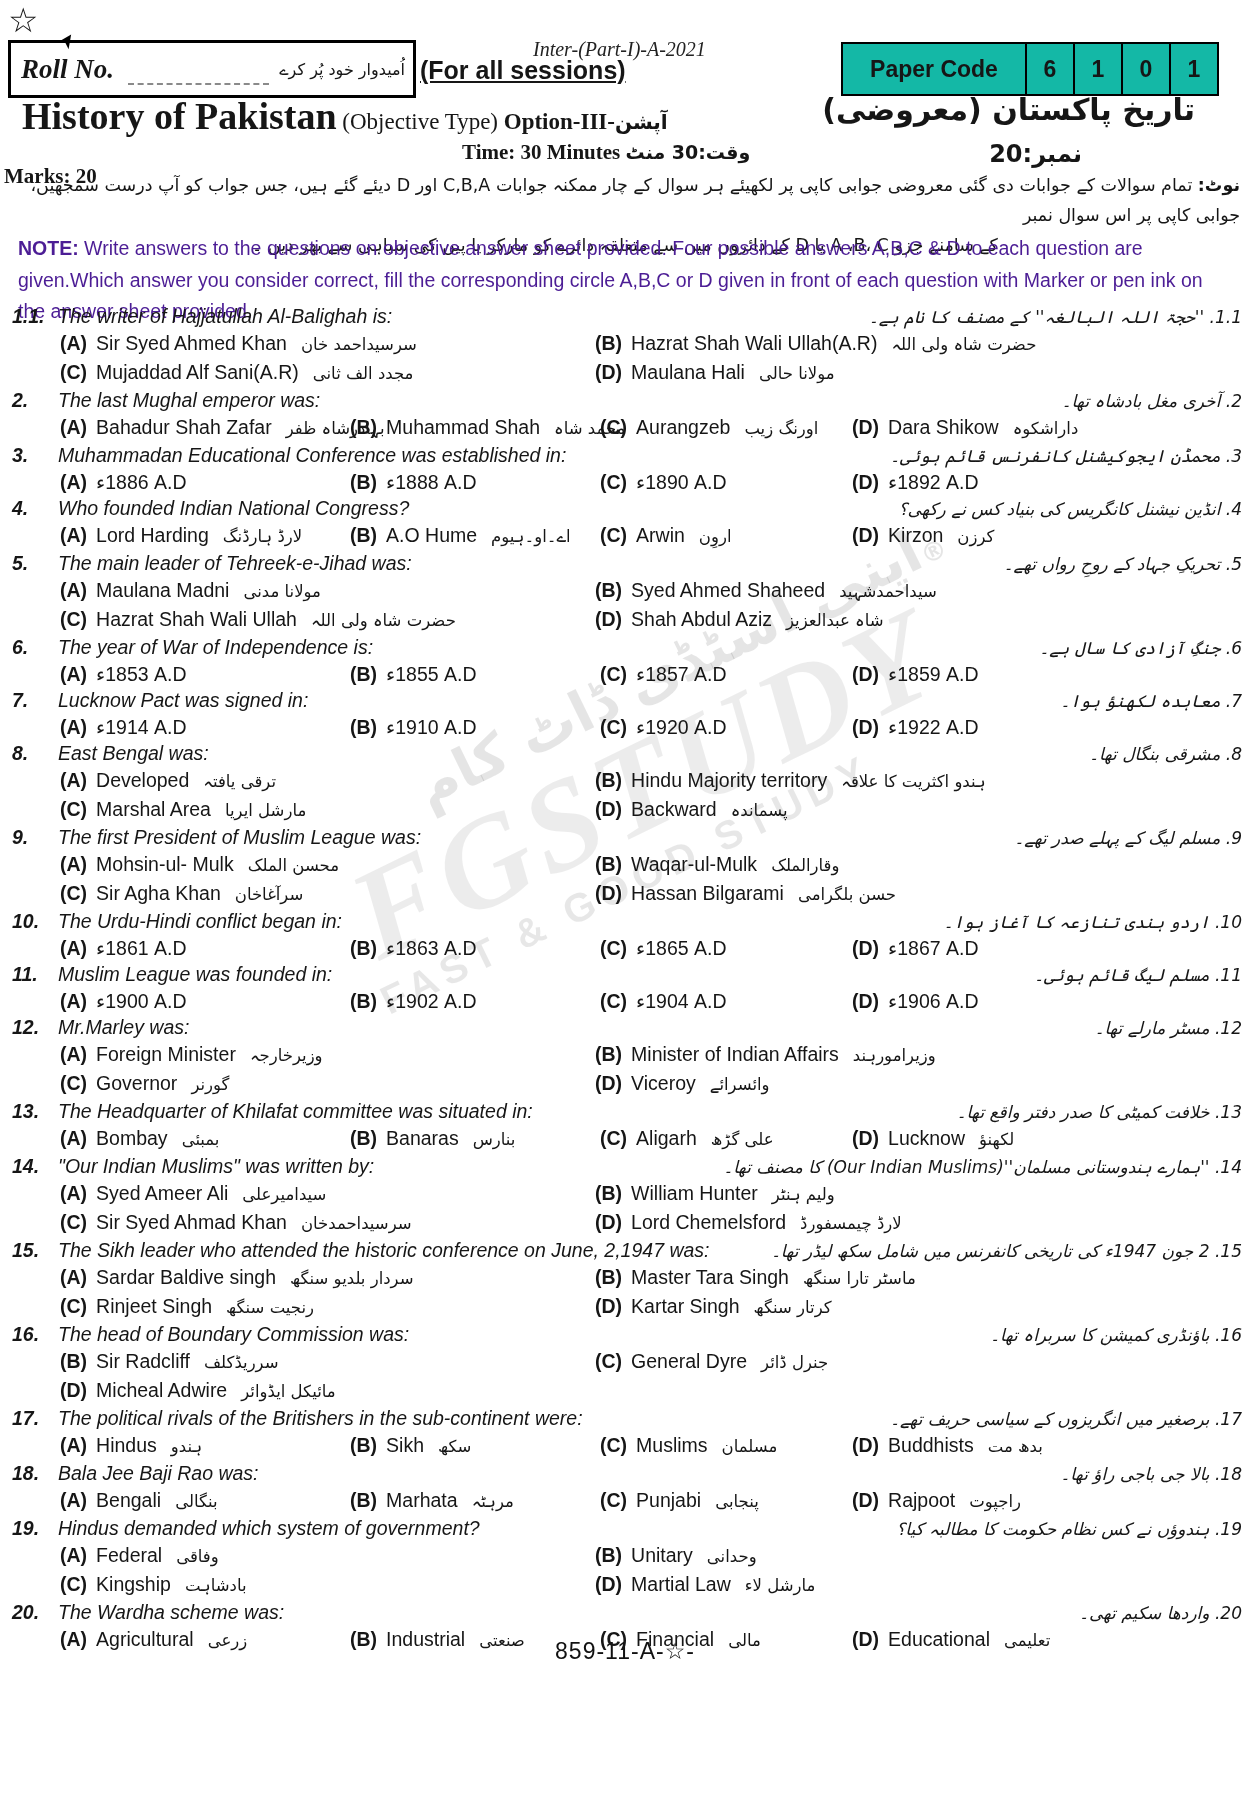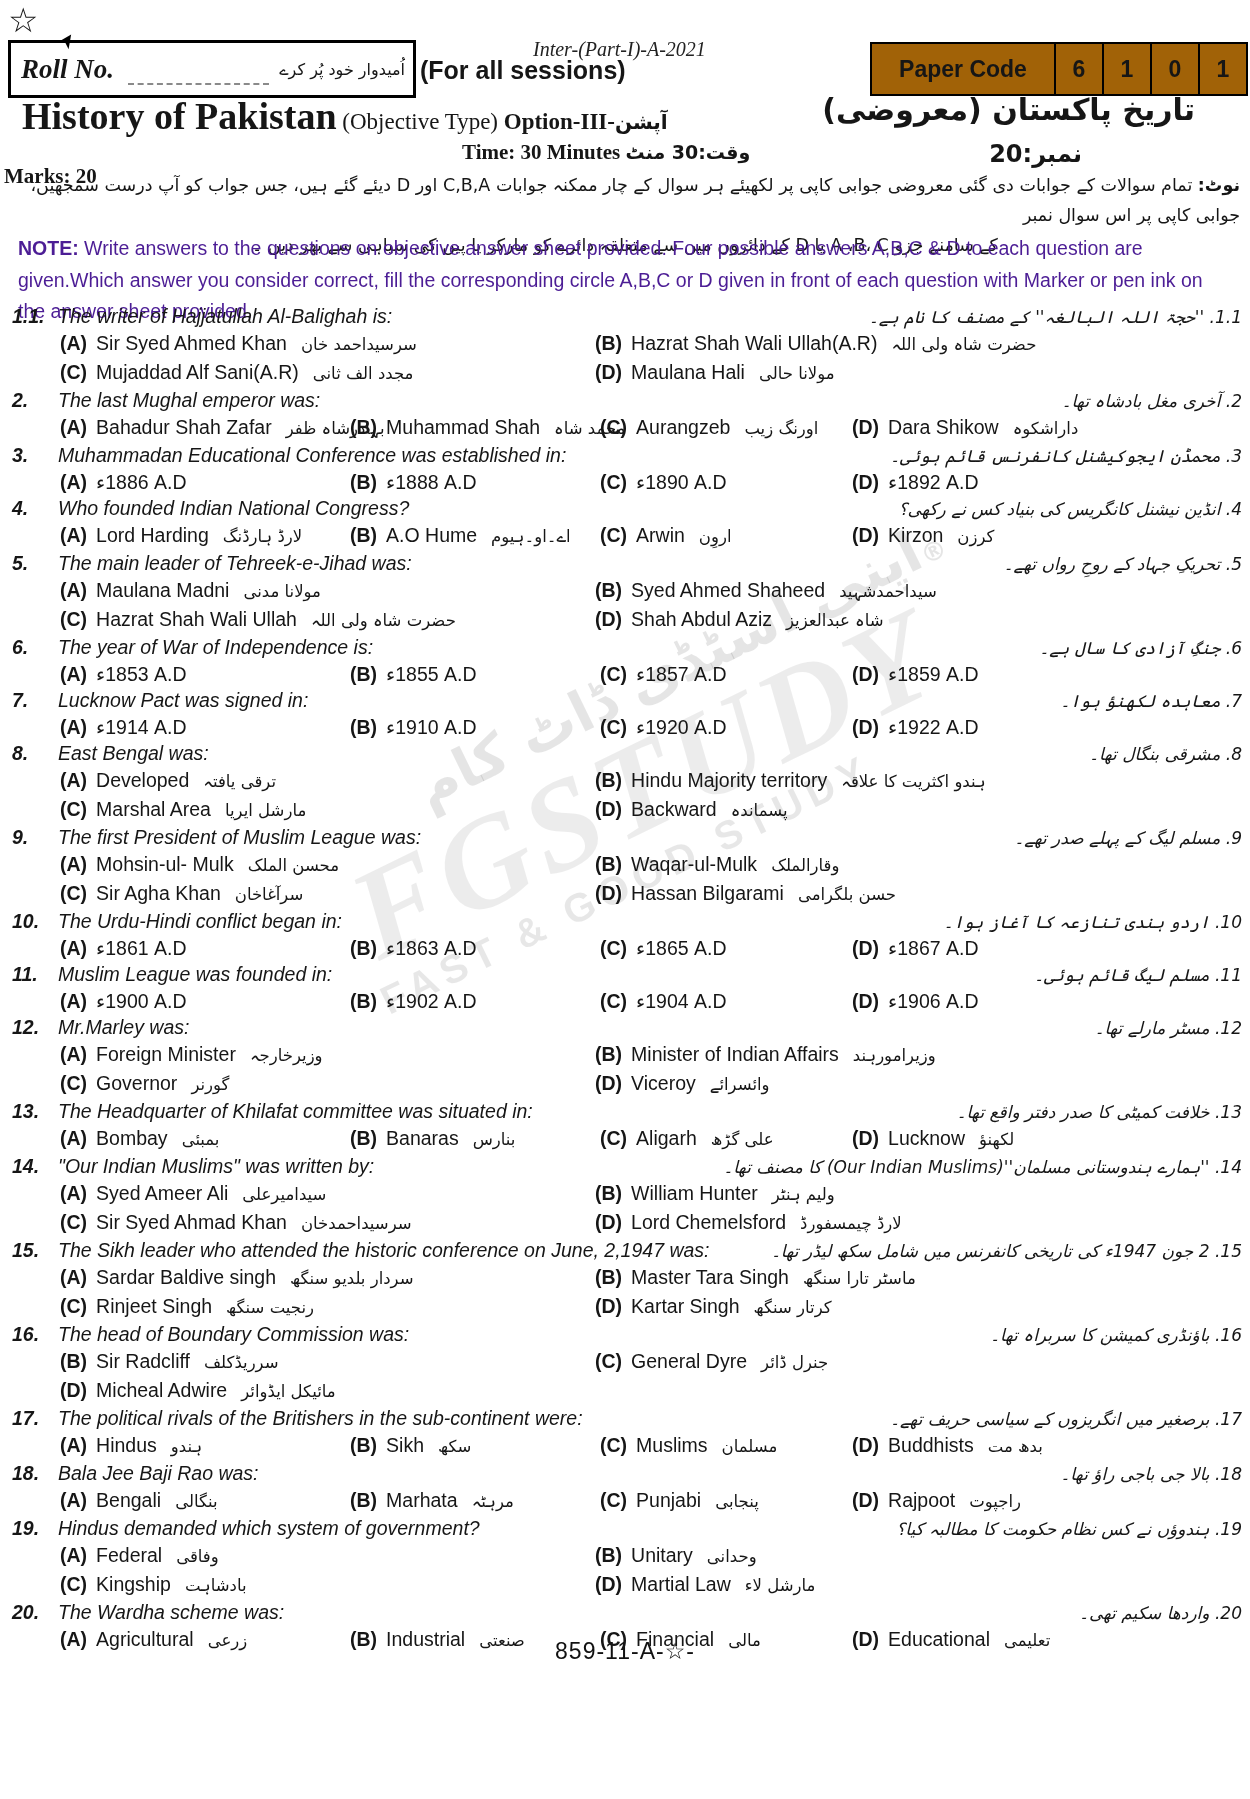--- a/index.html
+++ b/index.html
@@ -10,22 +10,22 @@
   .ur{font-family:"DejaVu Sans",sans-serif;}
   
   .star-tl{position:absolute;left:8px;top:0;font-size:34px;color:#111;}
   .doc-ref{position:absolute;left:533px;top:38px;font:italic 20px "Liberation Serif",serif;color:#222;}
   .rollbox{position:absolute;left:8px;top:40px;width:402px;height:52px;border:3px solid #000;
     display:flex;align-items:center;}
   .rollbox .rolllabel{font:bold italic 27px "Liberation Serif",serif;margin-left:10px;white-space:nowrap;}
   .rollbox .rollline{flex:1;border-bottom:2px dashed #8a8a8a;height:58%;margin:0 10px 0 14px;}
   .rollbox .rollur{font-size:16px;margin-right:8px;white-space:nowrap;}
   .roll-arrow{position:absolute;left:58px;top:28px;font-size:20px;transform:rotate(-55deg);color:#000;}
-  .sessions{position:absolute;left:420px;top:56px;font-weight:bold;font-size:25px;white-space:nowrap;}
-  .papercode{position:absolute;left:870px;top:42px;height:50px;display:flex;border:2px solid #000;background:#a16207;justify-content:center;}
+  .sessions{position:absolute;left:420px;top:56px;font-weight:bold;font-size:25px;white-space:nowrap;text-decoration:underline;}
+  .papercode{position:absolute;left:841px;top:42px;height:50px;display:flex;border:2px solid #000;background:#14b8a6;justify-content:center;}
   .papercode .pclabel{width:182px;display:flex;align-items:center;justify-content:center;font-weight:bold;font-size:23px;}
   .papercode .pcdigit{width:46px;border-left:2px solid #000;display:flex;align-items:center;justify-content:center;font-weight:bold;font-size:23px;}
   .title-row{position:absolute;left:22px;top:94px;white-space:nowrap;}
   .title-en{font:bold 38px "Liberation Serif",serif;}
   .title-suffix{font:23px "Liberation Serif",serif;}
   .title-suffix2{font:bold 23px "Liberation Serif",serif;}
   .title-opt-ur{font-size:20px;font-weight:bold;}
   .title-ur{position:absolute;right:55px;top:92px;font-size:30px;font-weight:bold;}
   .marks{position:absolute;left:4px;top:140px;font:bold 21px "Liberation Serif",serif;margin-top:24px;}
   .time{position:absolute;left:462px;top:140px;font:bold 21px "Liberation Serif",serif;}

